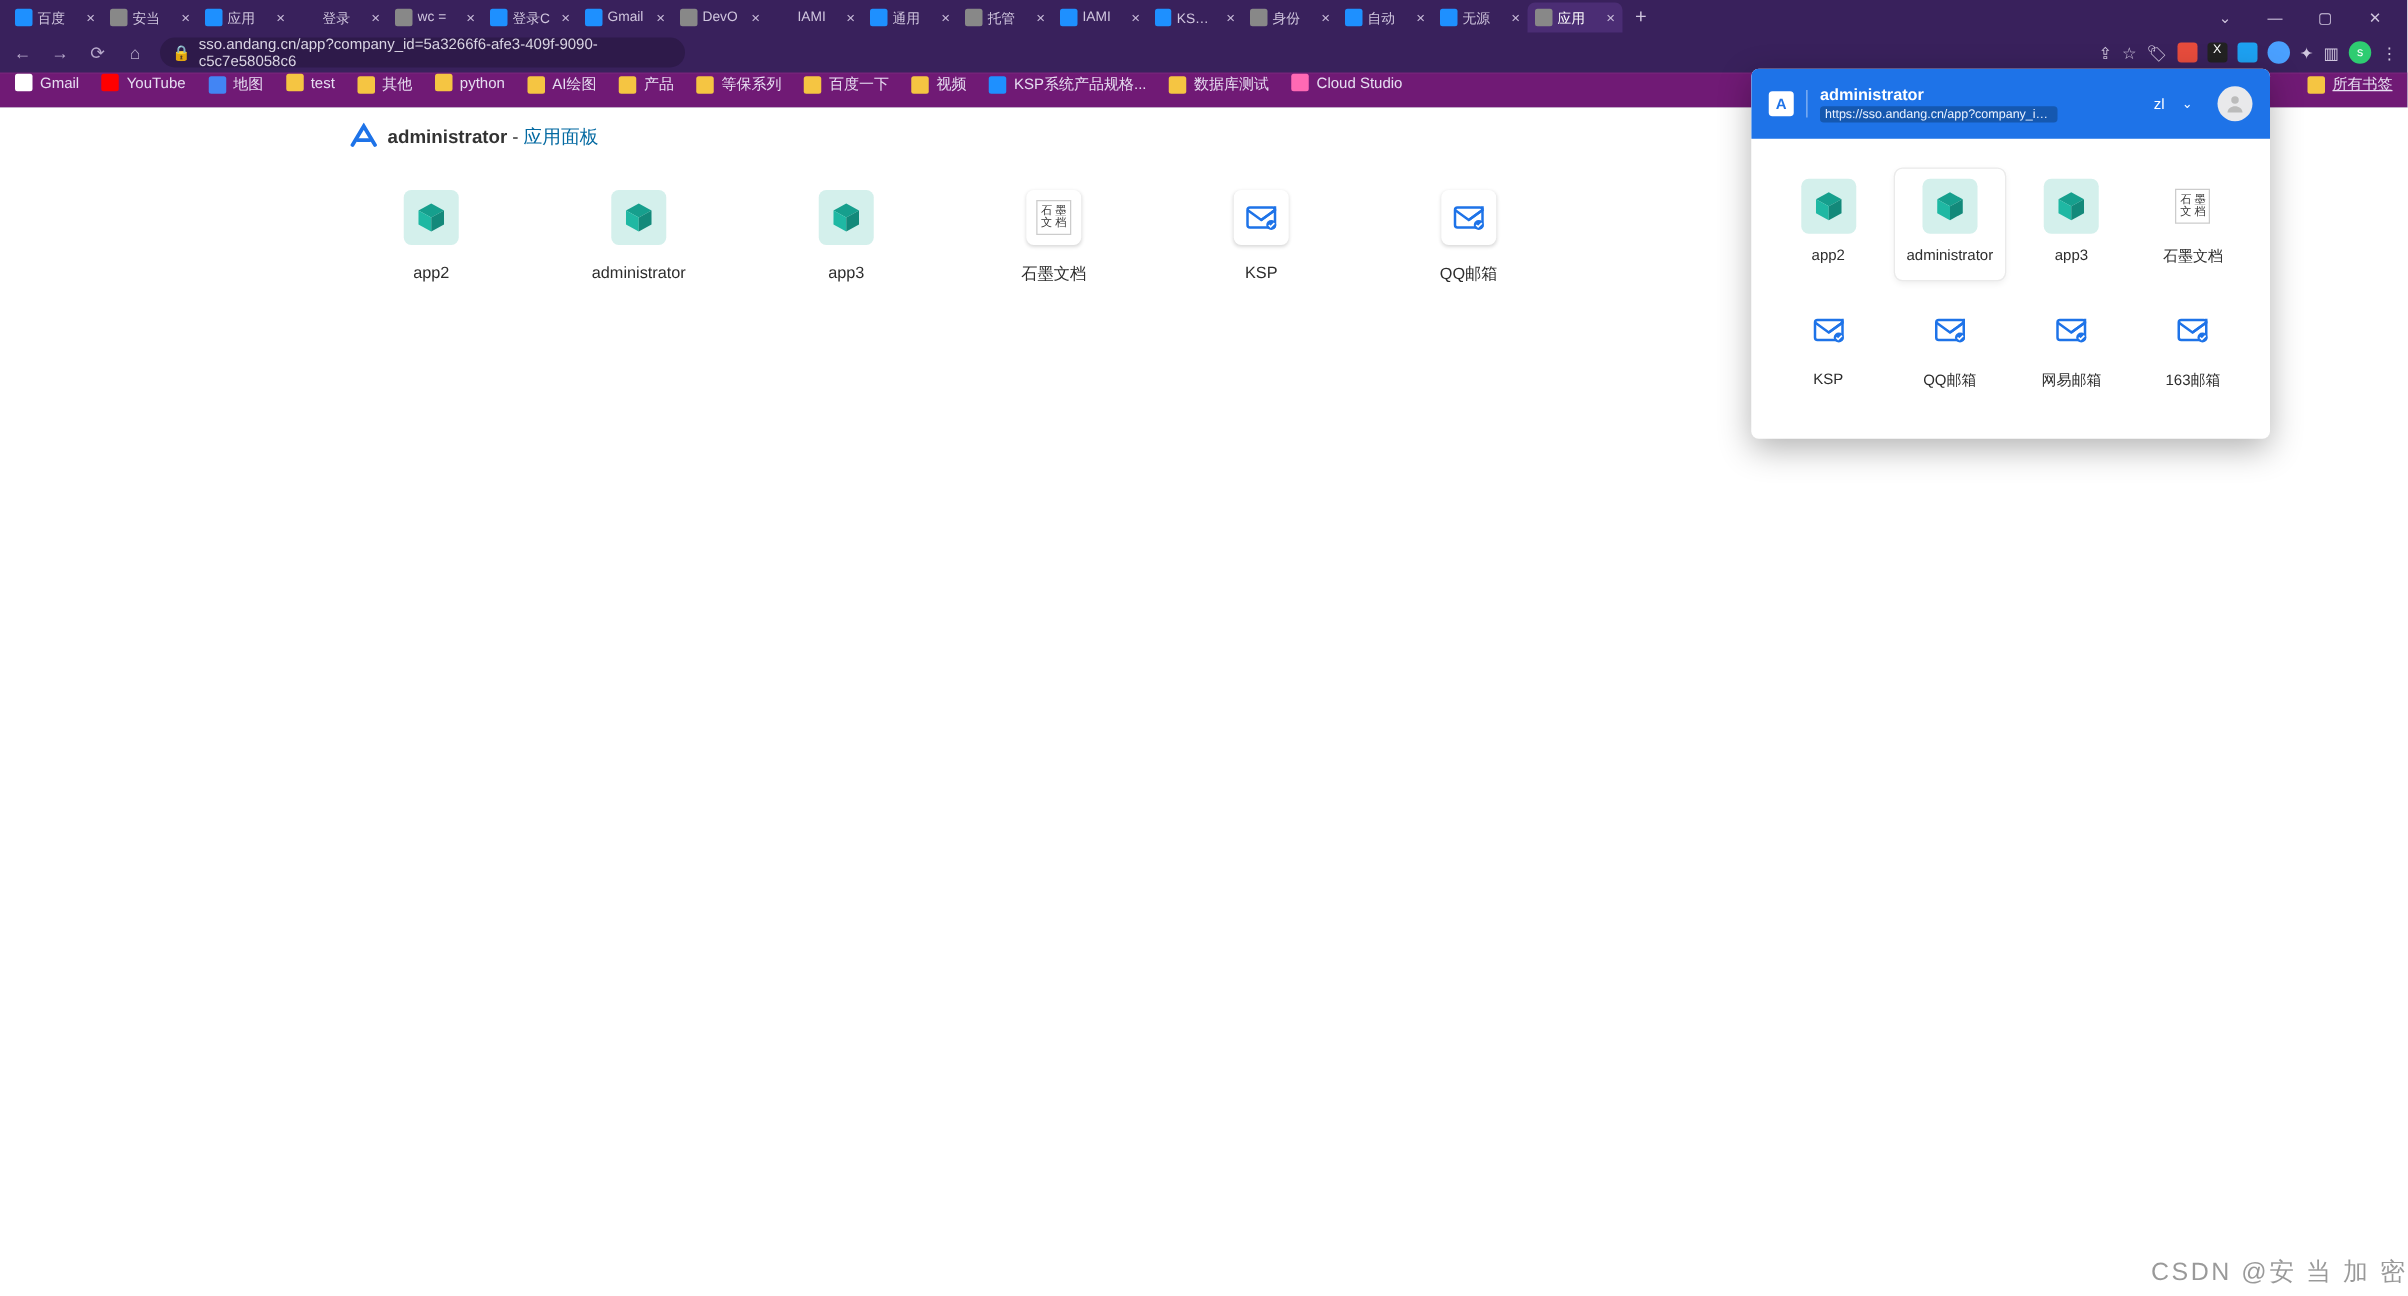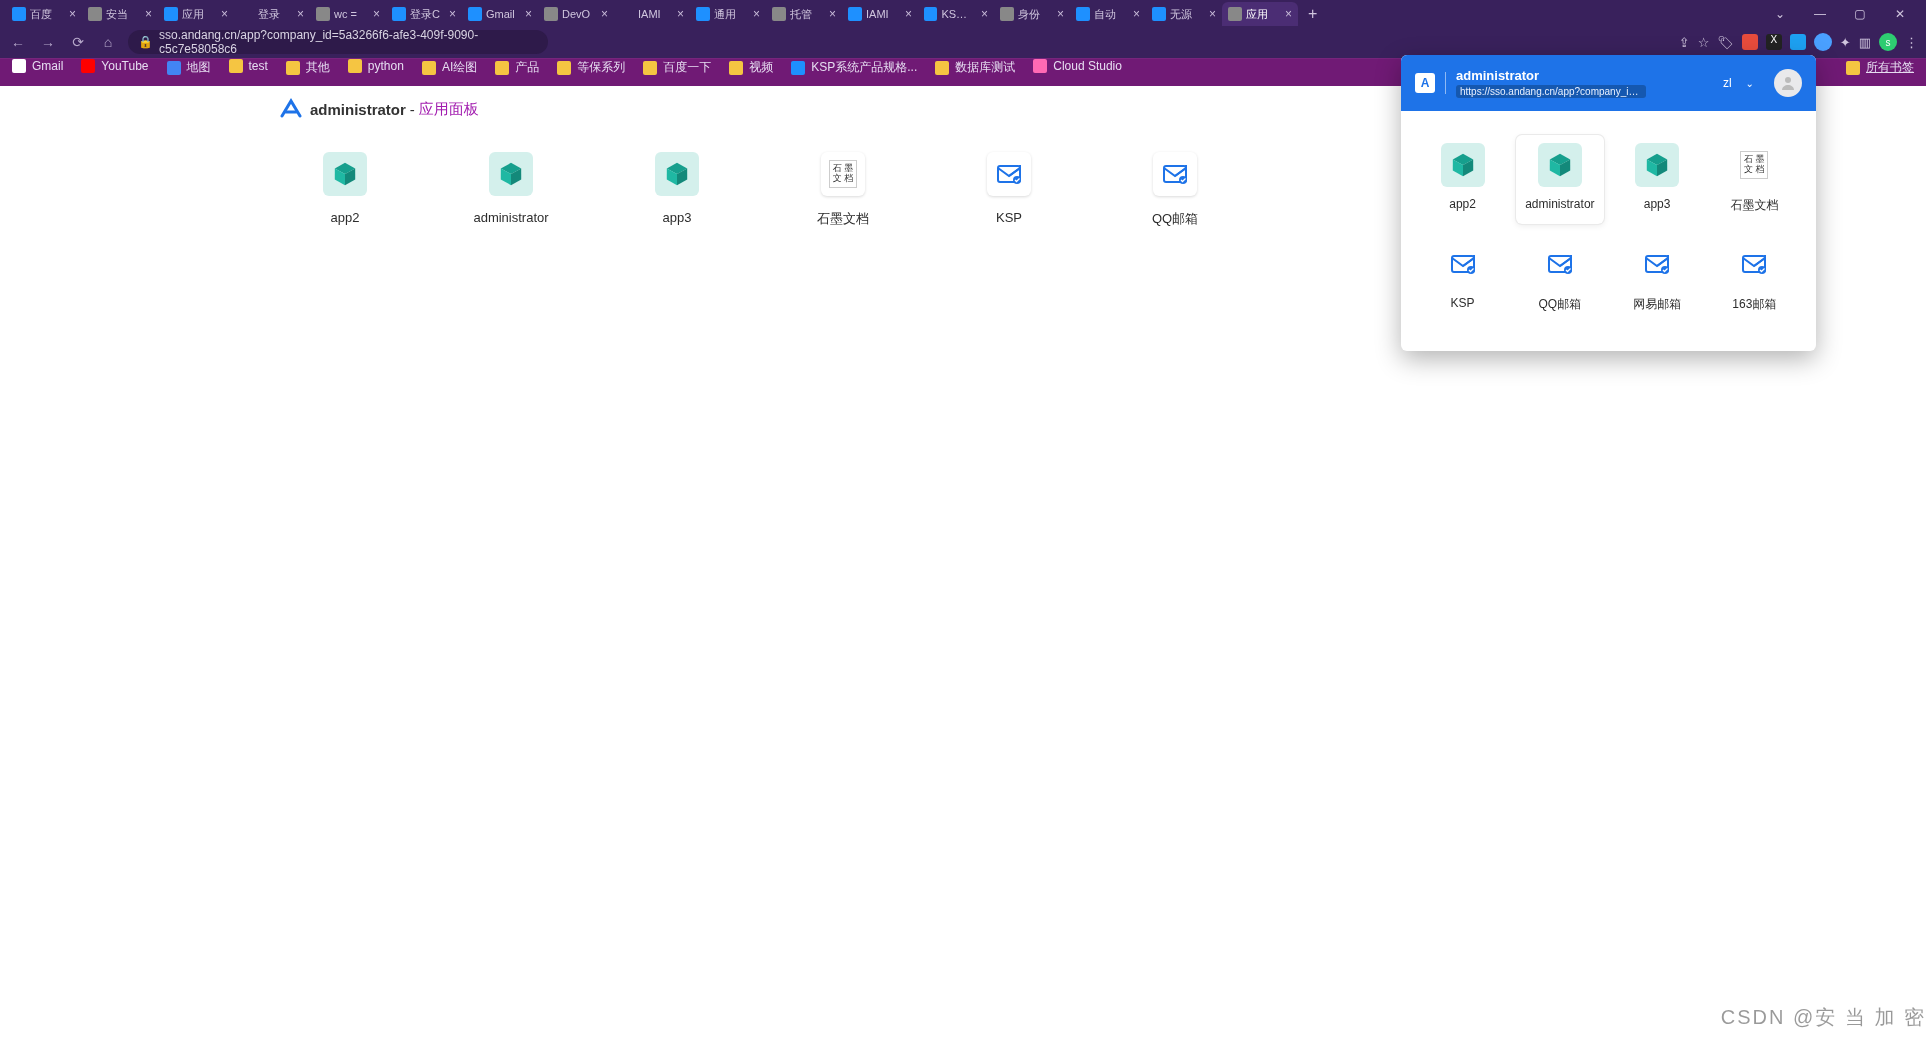--- a/index.html
+++ b/index.html
@@ -36,21 +36,21 @@
   .bm .cloud { background:#ff69b4; }
   .bm.right  { margin-left:auto;text-decoration:underline; }
 
   
   .page { background:#ffffff; position:relative; }
   .page-header { display:flex; align-items:center; height:46px; padding-left:280px; border-bottom:0; }
   .page-header .logo { width:22px;height:22px;margin-right:8px;display:flex;align-items:center;justify-content:center; }
   .page-header .logo svg { width:22px;height:22px; }
   .page-title-user { font-size:15px; font-weight:600; color:#333; }
   .page-title-sep  { font-size:15px; color:#333; margin:0 4px; }
-  .page-title-sub  { font-size:15px; color:#a21caf; }
+  .page-title-sub  { font-size:15px; color:#0369a1; }
 
   .app-grid { display:flex; gap:76px; padding:20px 0 0 300px; }
   .app-item { display:flex; flex-direction:column; align-items:center; width:90px; }
   .app-icon-wrap { width:44px;height:44px;border-radius:6px;display:flex;align-items:center;justify-content:center;background:#d4f0ec; box-shadow:0 0 0 0 rgba(0,0,0,0); }
   .app-icon-wrap.plain { background:#ffffff; box-shadow:0 1px 3px rgba(0,0,0,0.15); }
   .app-icon-wrap.mail  { background:#ffffff; box-shadow:0 1px 3px rgba(0,0,0,0.15); }
   .app-label { font-size:13px; color:#2d2d2d; margin-top:14px; text-align:center; }
 
   
   .cube-svg { width:26px;height:26px; }

